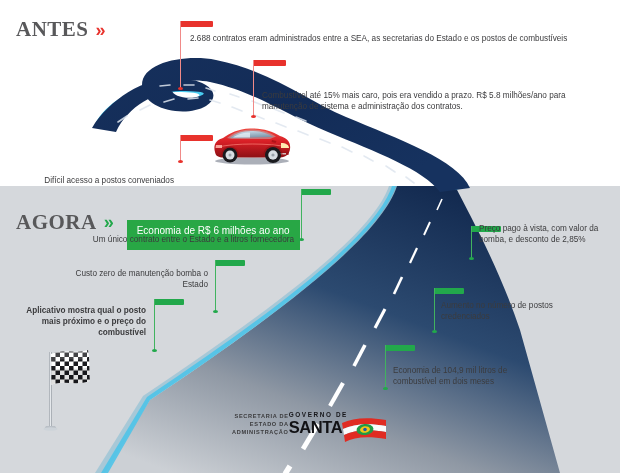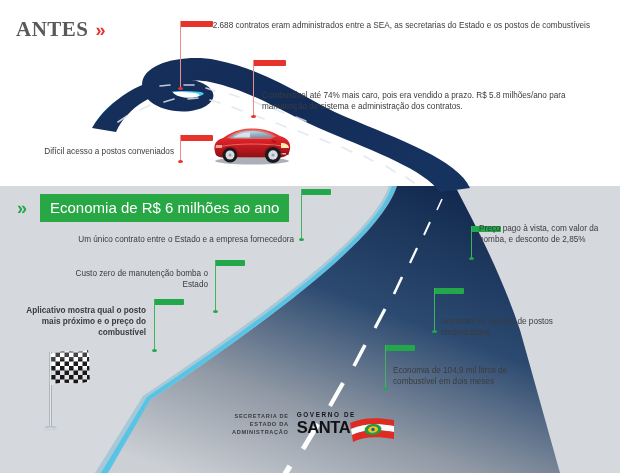--- a/index.html
+++ b/index.html
@@ -26,24 +26,25 @@
   .sec-agora{left:16px;top:194px;}
   .sec-title{
     font-size:21px;font-weight:bold;letter-spacing:.5px;
     color:#58585a;line-height:1;font-family:Liberation Serif, serif;
   }
   .chev{font-size:18px;font-weight:bold;line-height:1;margin-left:1px;}
   .chev-red{color:#e8322c;}
   .chev-green{color:#22a84b;}
   .badge-green{
     background:#28a745;color:#ffffff;
-    font-size:15px;line-height:1;
-    padding:6px 10px 7px 10px;
+    font-size:10px;line-height:1;
+    padding:6px 10px 14px 10px;
     margin-left:7px;white-space:nowrap;
     font-family:"Liberation Sans", sans-serif;
+    margin-top:26px;
   }
 
   
   .anno{position:absolute;}
   .anno-text{
     position:absolute;font-size:8.2px;line-height:11px;
     color:#3b3b3d;white-space:pre-line;
     font-family:"Liberation Sans", sans-serif;
   }
   .anno-text.right{text-align:right;}
@@ -58,21 +59,21 @@
   .pin-dot.red{background:#e8322c;}
   .pin-dot.green{background:#22a84b;}
 
   
   .car{position:absolute;left:210px;top:119px;width:84px;height:46px;}
 
   
   .cflag{position:absolute;left:40px;top:338px;width:60px;height:100px;}
 
   
-  .footer{position:absolute;left:232px;top:412px;display:flex;align-items:center;gap:8px;}
+  .footer{position:absolute;left:232px;top:412px;display:flex;align-items:center;}
   .sea-text{
     font-size:5.6px;line-height:8px;letter-spacing:.7px;
     color:#3b3b3d;text-align:right;font-weight:bold;
     font-family:"Liberation Sans", sans-serif;text-transform:uppercase;
   }
   .gov-block{display:flex;flex-direction:column;line-height:1;position:relative;}
   .gov-de{
     font-size:6.4px;font-weight:bold;letter-spacing:1.6px;color:#16161a;
     margin-bottom:1px;font-family:"Liberation Sans", sans-serif;
   }
@@ -170,58 +171,59 @@
       <path d="M 290,466 l -5,8" stroke-width="5.5"></path>
     </g>
   </svg>
 
   <div class="sec-head sec-antes">
     <span class="sec-title">ANTES</span>
     <span class="chev chev-red">»</span>
   </div>
 
   <div class="sec-head sec-agora">
+    <span class="sec-title">AGORA</span>
     <span class="chev chev-green">»</span>
     <span class="badge-green">Economia de R$ 6 milhões ao ano</span>
   </div>
 
   <div class="anno">
     <div class="pin">
       <div class="pin-flag red" style="left:180px;top:21px;width:33px;"></div>
       <div class="pin-stem red" style="left:180px;top:21px;height:67px;"></div>
       <div class="pin-dot red" style="left:178px;top:87px;"></div>
     </div>
-    <div class="anno-text" style="left:190px;top:20px;width:400px;text-align:right;">2.688 contratos eram administrados entre a SEA, as secretarias do Estado e os postos de combustíveis</div>
+    <div class="anno-text" style="left:190px;top:33px;width:400px;">2.688 contratos eram administrados entre a SEA, as secretarias do Estado e os postos de combustíveis</div>
   </div>
 
   <div class="anno">
     <div class="pin">
       <div class="pin-flag red" style="left:253px;top:60px;width:33px;"></div>
       <div class="pin-stem red" style="left:253px;top:60px;height:56px;"></div>
       <div class="pin-dot red" style="left:251px;top:115px;"></div>
     </div>
-    <div class="anno-text" style="left:262px;top:90px;width:340px;">Combustível até 74% mais caro, pois era vendido a prazo. R$ 5.8 milhões/ano para manutenção de sistema e administração dos contratos.</div>
+    <div class="anno-text" style="left:262px;top:90px;width:340px;">Combustível até 15% mais caro, pois era vendido a prazo. R$ 5.8 milhões/ano para manutenção de sistema e administração dos contratos.</div>
   </div>
 
   <div class="anno">
     <div class="pin">
       <div class="pin-flag red" style="left:180px;top:135px;width:33px;"></div>
       <div class="pin-stem red" style="left:180px;top:135px;height:26px;"></div>
       <div class="pin-dot red" style="left:178px;top:160px;"></div>
     </div>
-    <div class="anno-text right" style="left:30px;top:146px;width:144px;">Difícil acesso a postos conveniados</div>
+    <div class="anno-text right" style="left:30px;top:175px;width:144px;">Difícil acesso a postos conveniados</div>
   </div>
 
   <div class="anno">
     <div class="pin">
       <div class="pin-flag green" style="left:301px;top:189px;width:30px;"></div>
       <div class="pin-stem green" style="left:301px;top:189px;height:50px;"></div>
       <div class="pin-dot green" style="left:299px;top:238px;"></div>
     </div>
-    <div class="anno-text right" style="left:60px;top:234px;width:234px;">Um único contrato entre o Estado e a empresa fornecedora</div>
+    <div class="anno-text right" style="left:60px;top:234px;width:234px;">Um único contrato entre o Estado e a litros fornecedora</div>
   </div>
 
   <div class="anno">
     <div class="pin">
       <div class="pin-flag green" style="left:215px;top:260px;width:30px;"></div>
       <div class="pin-stem green" style="left:215px;top:260px;height:51px;"></div>
       <div class="pin-dot green" style="left:213px;top:310px;"></div>
     </div>
     <div class="anno-text right" style="left:52px;top:268px;width:156px;">Custo zero de manutenção bomba o Estado</div>
   </div>
@@ -243,21 +245,21 @@
     </div>
     <div class="anno-text" style="left:479px;top:223px;width:132px;">Preço pago à vista, com valor da bomba, e desconto de 2,85%</div>
   </div>
 
   <div class="anno">
     <div class="pin">
       <div class="pin-flag green" style="left:434px;top:288px;width:30px;"></div>
       <div class="pin-stem green" style="left:434px;top:288px;height:43px;"></div>
       <div class="pin-dot green" style="left:432px;top:330px;"></div>
     </div>
-    <div class="anno-text" style="left:441px;top:316px;width:140px;">Aumento no número de postos credenciados</div>
+    <div class="anno-text" style="left:441px;top:300px;width:140px;">Aumento no número de postos credenciados</div>
   </div>
 
   <div class="anno">
     <div class="pin">
       <div class="pin-flag green" style="left:385px;top:345px;width:30px;"></div>
       <div class="pin-stem green" style="left:385px;top:345px;height:43px;"></div>
       <div class="pin-dot green" style="left:383px;top:387px;"></div>
     </div>
     <div class="anno-text" style="left:393px;top:365px;width:160px;">Economia de 104,9 mil litros de combustível em dois meses</div>
   </div>

